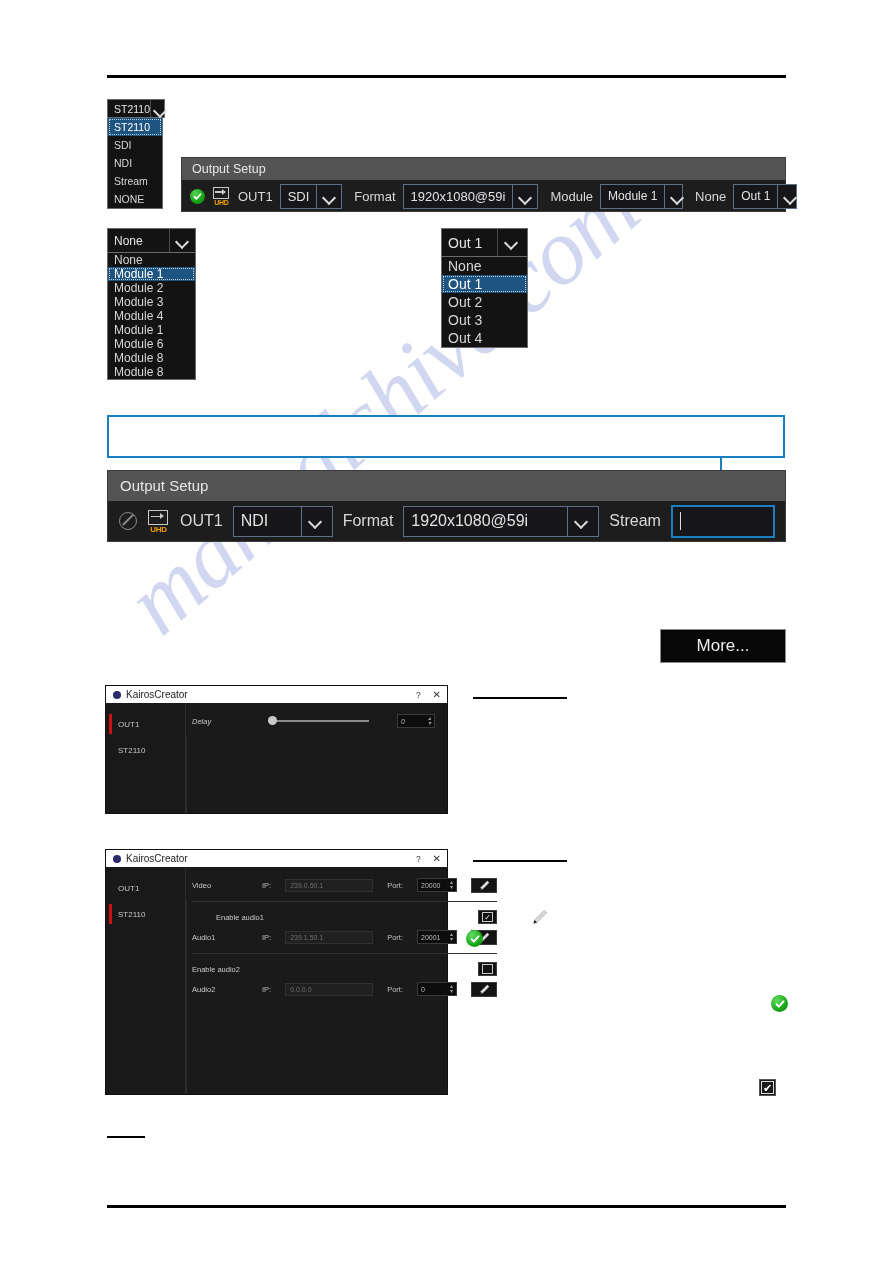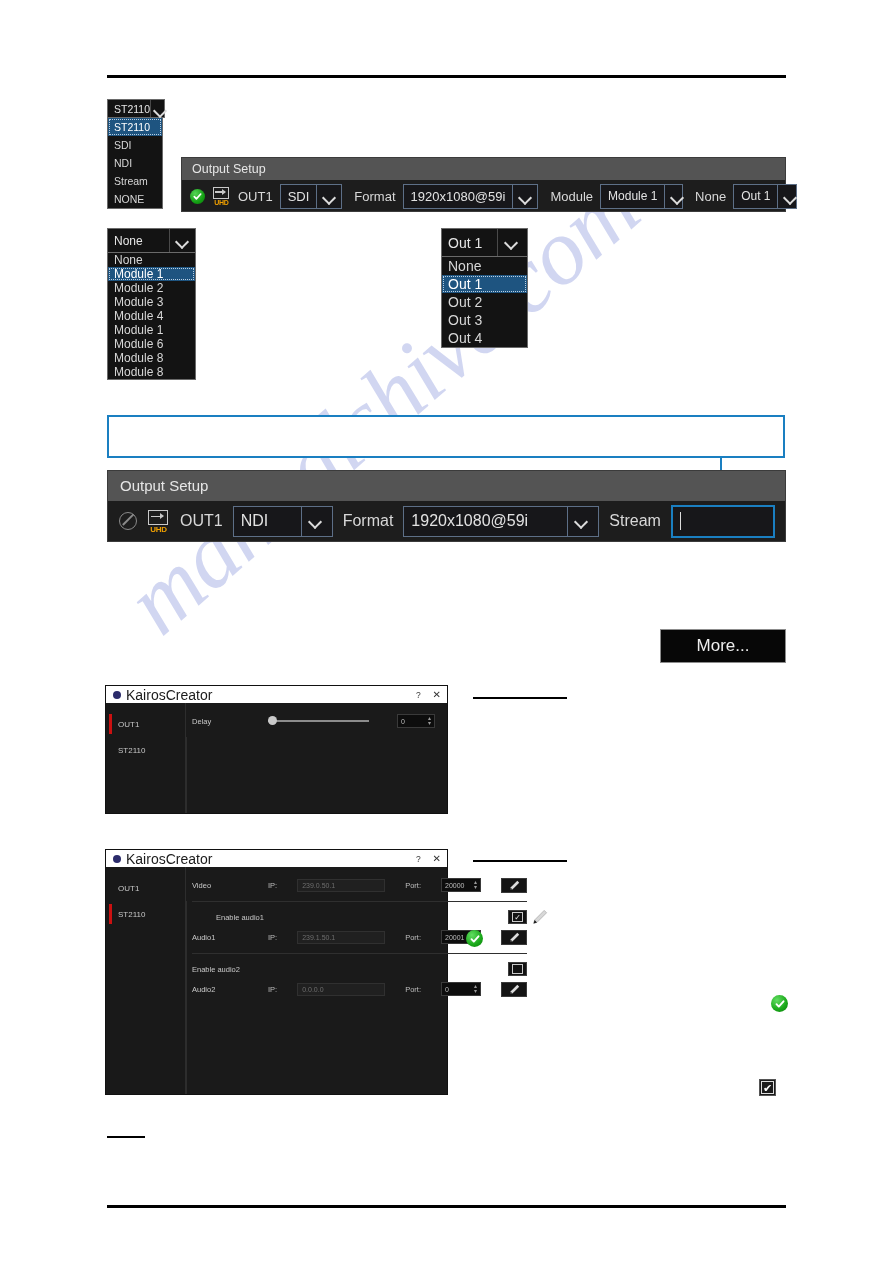--- a/index.html
+++ b/index.html
@@ -264,21 +264,21 @@
     padding: 0 6px 0 7px;
     box-sizing: border-box;
   }
   .dlg-title .logo {
     width: 8px; height: 8px; border-radius: 50%;
     background: #2b2b6b;
     margin-right: 5px;
     flex: 0 0 auto;
   }
   .dlg-title .tname {
-    color: #1b1b1b; font-size: 14px; flex: 1 1 auto;
+    color: #1b1b1b; font-size: 10px; flex: 1 1 auto;
   }
   .dlg-title .help {
     color: #333; font-size: 8.5px; margin-right: 12px;
   }
   .dlg-title .close { color: #333; font-size: 10px; }
 
   .dlg-body { display: flex; height: calc(100% - 17px); }
   .dlg-side {
     width: 80px;
     background: #191919;
@@ -303,21 +303,21 @@
     width: 3px; height: 20px;
     background: #cc1111;
   }
   .side-sep {
     position: absolute;
     left: 80px; top: 0; width: 1px; bottom: 0;
     background: #2d2d2d;
   }
   .dlg-main { flex: 1 1 auto; padding: 8px 8px 0 6px; box-sizing: border-box; }
 
-  .row { display: flex; align-items: center; gap: 20px; height: 20px; }
+  .row { display: flex; align-items: center; gap: 14px; height: 20px; }
   .row .lbl { color: #c9c9c9; font-size: 7.5px; width: 56px; flex: 0 0 auto; }
   .row .sublbl { color: #bdbdbd; font-size: 7.5px; }
   .inp-flat {
     background: #202020;
     border: 1px solid #303030;
     height: 13px;
     box-sizing: border-box;
     color: #6e6e6e;
     font-size: 7px;
     display: flex; align-items: center;
@@ -548,21 +548,21 @@
     <span class="help">?</span>
     <span class="close">✕</span>
   </div>
   <div class="dlg-body">
     <div class="dlg-side">
       <div class="side-item active">OUT1</div>
       <div class="side-item">ST2110</div>
       <div class="side-sep" style="top:34px;"></div>
     </div>
     <div class="dlg-main">
-      <div class="row" style="gap:28px; padding-right:4px;">
+      <div class="row" style="gap:28px; padding-right:4px;font-style:italic;">
         <span class="lbl" style="width:48px;">Delay</span>
         <span class="slider-track">
           <span class="slider-knob"></span>
         </span>
         <span class="spin" style="width:38px;">
           <span>0</span>
           <span class="arrows">▴<br>▾</span>
         </span>
       </div>
     </div>

